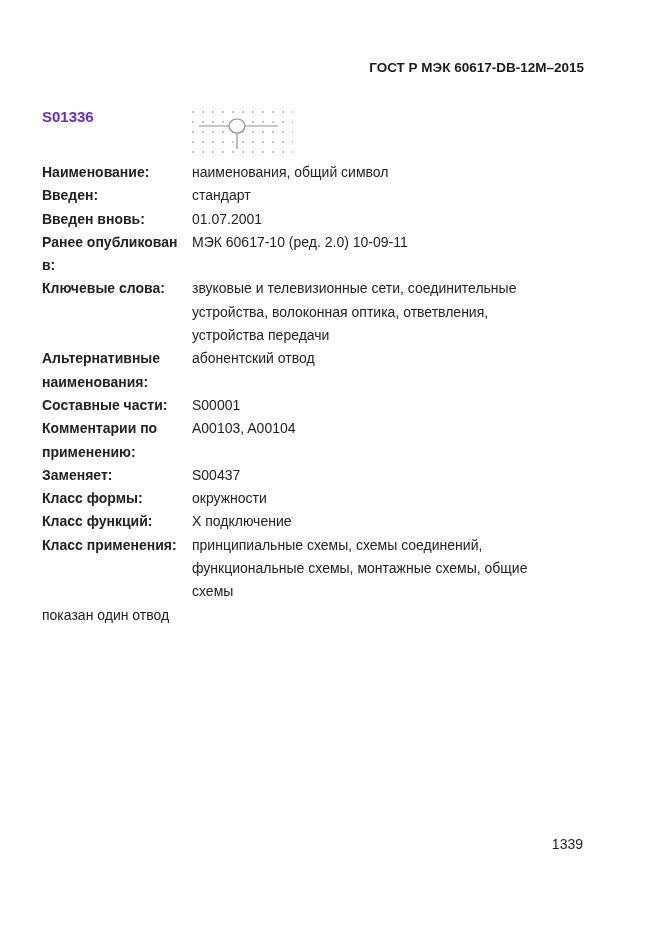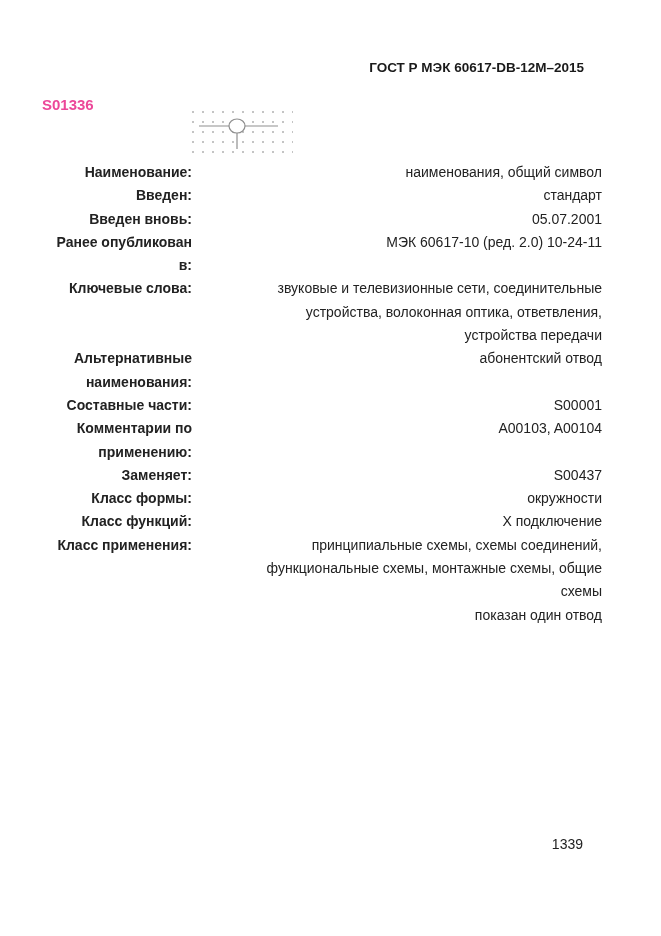--- a/index.html
+++ b/index.html
@@ -8,38 +8,37 @@
     background: #ffffff;
   }
   .page {
     position: relative;
     width: 661px;
     height: 936px;
     background: #ffffff;
     font-family: "Liberation Sans", sans-serif;
     color: #222222;
     overflow: hidden;
-    text-align: right;
   }
   .doc-header {
     position: absolute;
     top: 60px;
     right: 77px;
     font-size: 13.5px;
     font-weight: bold;
     color: #1a1a1a;
     white-space: nowrap;
   }
   .symbol-id {
     position: absolute;
-    top: 96px;
+    top: 108px;
     left: 42px;
     font-size: 15px;
     font-weight: bold;
-    color: #ec4899;
+    color: #6d28d9;
   }
   .symbol-figure {
     position: absolute;
     top: 103px;
     left: 185px;
     width: 108px;
     height: 50px;
     
     background-image: radial-gradient(circle, #c4c4c4 0.9px, transparent 1px);
     background-size: 10px 10px;
@@ -104,25 +103,25 @@
       <div class="field-row">
         <div class="field-label">Наименование:</div>
         <div class="field-value">наименования, общий символ</div>
       </div>
       <div class="field-row">
         <div class="field-label">Введен:</div>
         <div class="field-value">стандарт</div>
       </div>
       <div class="field-row">
         <div class="field-label">Введен вновь:</div>
-        <div class="field-value">05.07.2001</div>
+        <div class="field-value">01.07.2001</div>
       </div>
       <div class="field-row">
         <div class="field-label">Ранее опубликован в:</div>
-        <div class="field-value">МЭК 60617-10 (ред. 2.0) 10-24-11</div>
+        <div class="field-value">МЭК 60617-10 (ред. 2.0) 10-09-11</div>
       </div>
       <div class="field-row">
         <div class="field-label">Ключевые слова:</div>
         <div class="field-value">звуковые и телевизионные сети, соединительные
 устройства, волоконная оптика, ответвления,
 устройства передачи</div>
       </div>
       <div class="field-row">
         <div class="field-label">Альтернативные
 наименования:</div>

